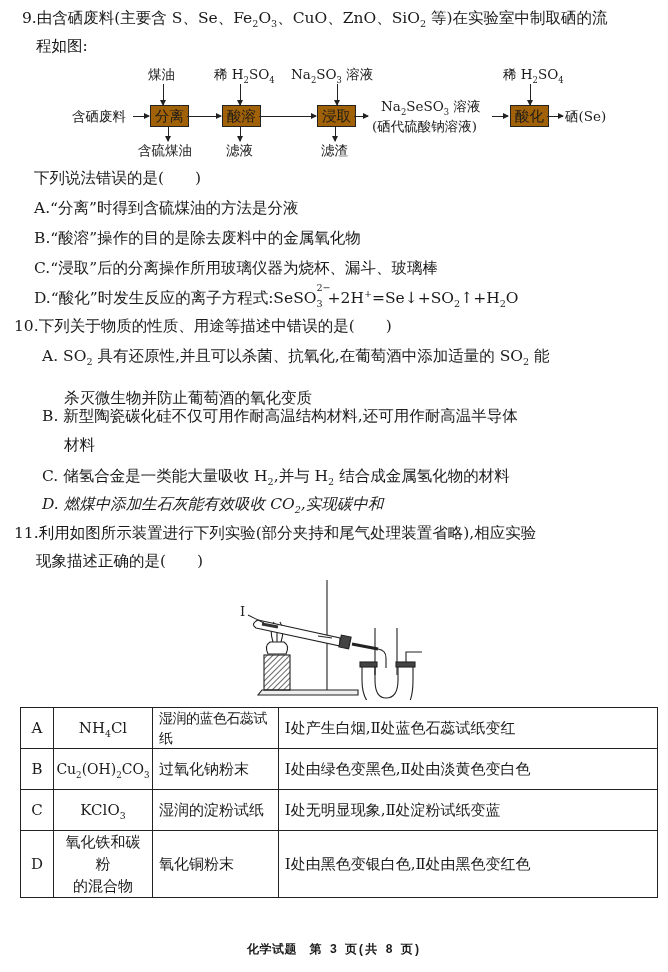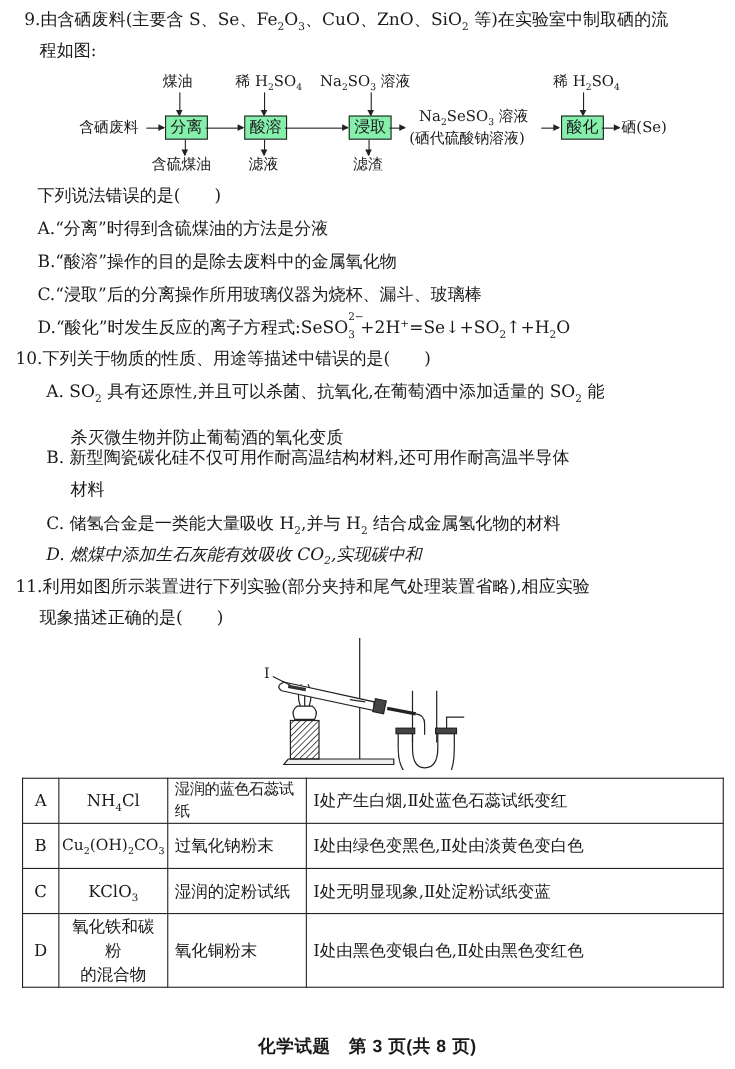--- a/index.html
+++ b/index.html
@@ -3,37 +3,37 @@
 <meta charset="utf-8">
 <style>
   html, body { margin: 0; padding: 0; background: #ffffff; }
   body {
     width: 668px; height: 972px; position: relative; overflow: hidden;
     font-family: "DejaVu Serif", "Liberation Serif", serif;
     color: #1a1a1a; font-size: 15.5px;
   }
   .line { position: absolute; white-space: nowrap; line-height: 20px; }
   sub, sup { font-size: 0.62em; line-height: 0; }
-  .fbox { position: absolute; border: 1px solid #222; padding: 1px 4px; line-height: 18px; background: #86efac; font-size: 14.5px; }
+  .fbox { position: absolute; border: 1px solid #222; padding: 1px 4px; line-height: 18px; background: #a16207; font-size: 14.5px; }
   .flab { position: absolute; white-space: nowrap; font-size: 13.5px; line-height: 16px; }
   .arrow-h { position: absolute; height: 1px; background: #222; }
   .arrow-h::after { content: ""; position: absolute; right: -1px; top: -3px; border-left: 6px solid #222; border-top: 3.5px solid transparent; border-bottom: 3.5px solid transparent; }
   .arrow-v { position: absolute; width: 1px; background: #222; }
   .arrow-v::after { content: ""; position: absolute; bottom: -1px; left: -3px; border-top: 6px solid #222; border-left: 3.5px solid transparent; border-right: 3.5px solid transparent; }
   table.exp {
     position: absolute; left: 20px; top: 707px; width: 638px;
     border-collapse: collapse; font-size: 15px;
   }
   table.exp td, table.exp th {
     border: 1.3px solid #222; font-weight: normal; padding: 0 6px; line-height: 20px;
   }
   table.exp th { height: 32px; text-align: center; }
   table.exp td { height: 40px; }
   .c { text-align: center; }
-  .footer { position: absolute; top: 941px; left: 0; width: 668px; text-align: center; font-family: Liberation Sans, sans-serif; font-size: 16px; font-weight: bold; letter-spacing: 0.5px; }
+  .footer { position: absolute; top: 941px; left: 0; width: 668px; text-align: center; font-family: Liberation Mono, monospace; font-size: 12px; font-weight: bold; letter-spacing: 0.5px; }
 </style>
 </head>
 <body>
 
 <div>
   <div class="line" style="left:22px; top:8px;">9.由含硒废料(主要含 S、Se、Fe<sub>2</sub>O<sub>3</sub>、CuO、ZnO、SiO<sub>2</sub> 等)在实验室中制取硒的流</div>
   <div class="line" style="left:36px; top:36px;">程如图:</div>
 
   <div>
 

